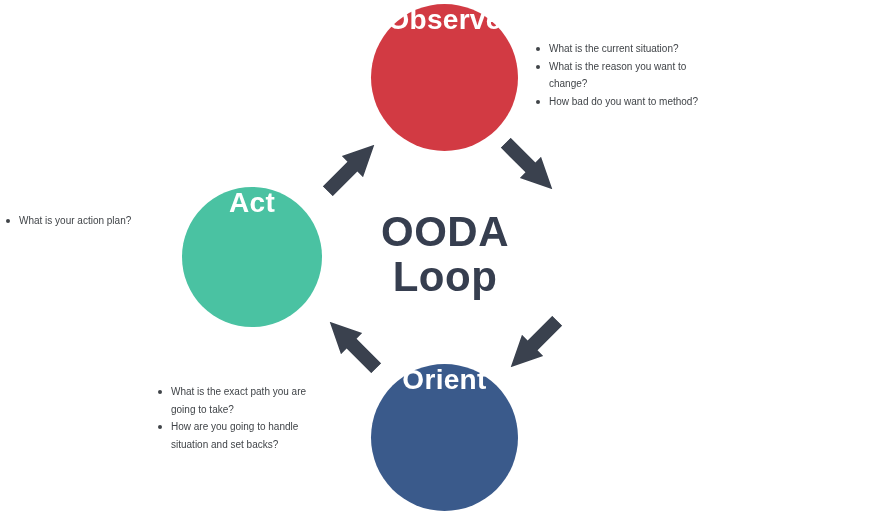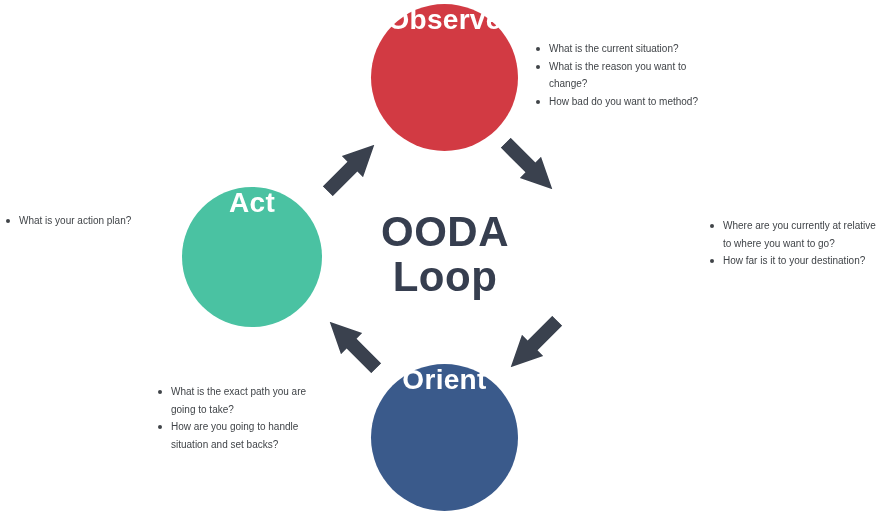--- a/index.html
+++ b/index.html
@@ -118,24 +118,20 @@
   <svg class="arrow to-observe" viewBox="0 0 66 34">
     <polygon points="0,10 35,10 35,2 66,17 35,32 35,24 0,24"></polygon>
   </svg>
 
   <ul class="notes observe-notes">
     <li>What is the current situation?</li>
     <li>What is the reason you want to change?</li>
     <li>How bad do you want to method?</li>
   </ul>
 
-  <ul class="notes orient-notes">
-    <li>Where are you currently at relative to where you want to go?</li>
-    <li>How far is it to your destination?</li>
-  </ul>
 
   <ul class="notes decide-notes">
     <li>What is the exact path you are going to take?</li>
     <li>How are you going to handle situation and set backs?</li>
   </ul>
 
   <ul class="notes act-notes">
     <li>What is your action plan?</li>
   </ul>
 

